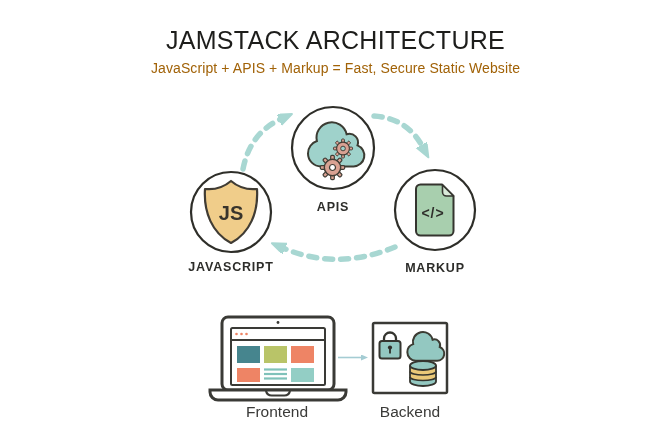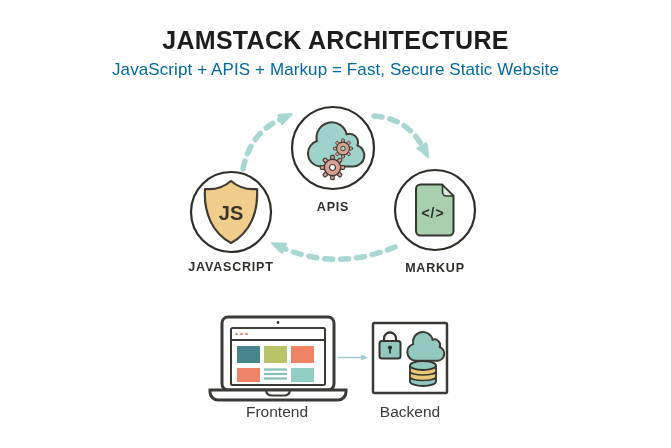--- a/index.html
+++ b/index.html
@@ -2,24 +2,24 @@
 <html><head>
 <meta charset="utf-8">
 <style>
   html,body{margin:0;padding:0;background:#fff;}
   .stage{
     position:relative;width:671px;height:448px;background:#ffffff;
     font-family:"Liberation Sans",sans-serif;overflow:hidden;
   }
   .header{position:absolute;top:26px;left:0;width:100%;text-align:center;}
   .title{
-    margin:0;font-size:25px;font-weight:700;letter-spacing:.3px;color:#1d1d1b;
+    margin:0;font-size:25px;font-weight:400;letter-spacing:.3px;color:#1d1d1b;
   }
   .subtitle{
-    margin:5px 0 0 0;font-size:17px;font-weight:400;color:#0369a1;letter-spacing:.1px;
+    margin:5px 0 0 0;font-size:14px;font-weight:400;color:#a16207;letter-spacing:.1px;
   }
   svg{position:absolute;top:0;left:0;display:block;}
   .node-circle{fill:#ffffff;stroke:#2e2e29;stroke-width:2.2;}
   .node-label{
     font-family:"Liberation Sans",sans-serif;font-size:12.5px;font-weight:700;
     letter-spacing:.8px;fill:#2d2d2a;text-anchor:middle;
   }
   .dep-label{
     font-family:"Liberation Sans",sans-serif;font-size:15.5px;font-weight:400;
     fill:#3a3a38;text-anchor:middle;

